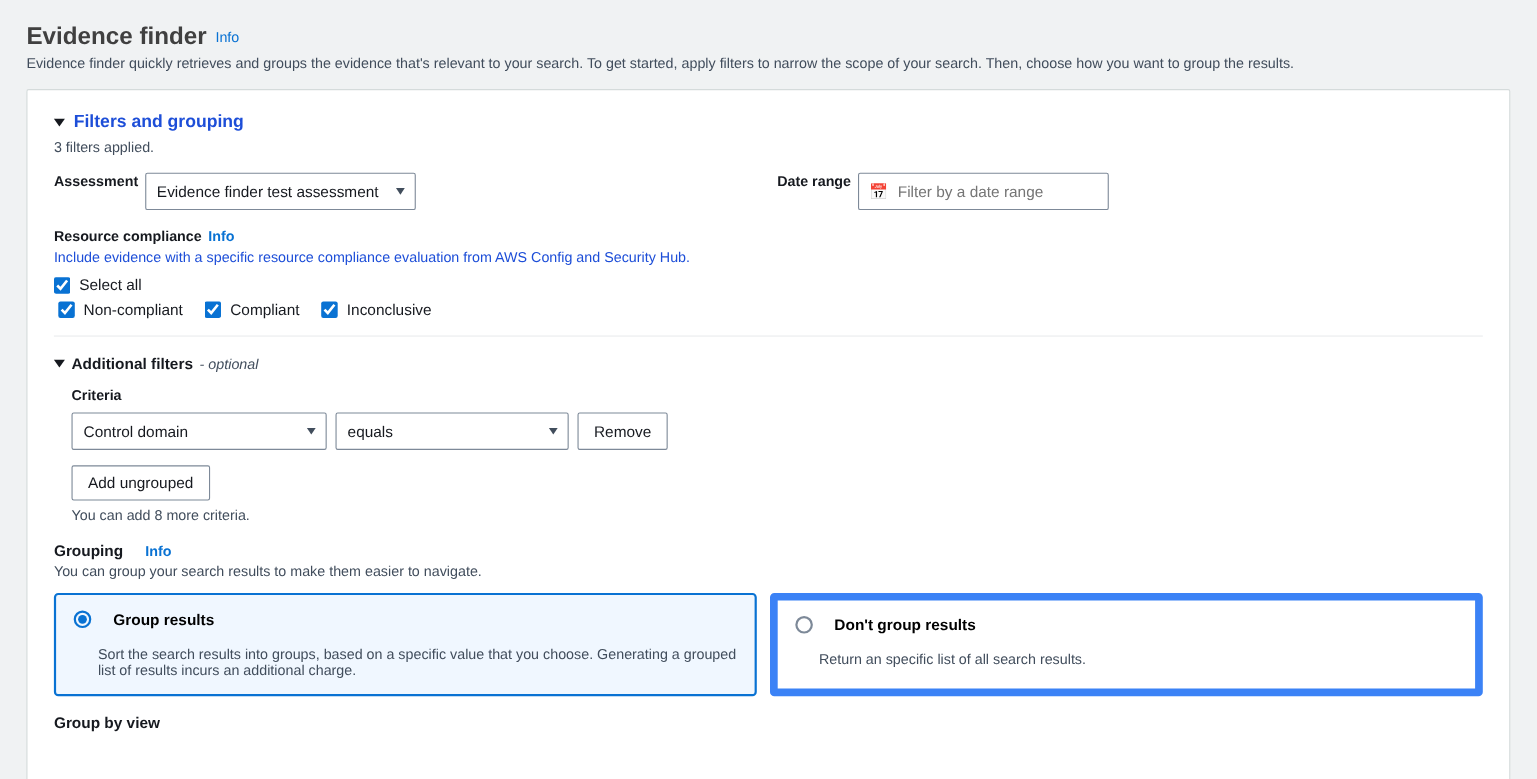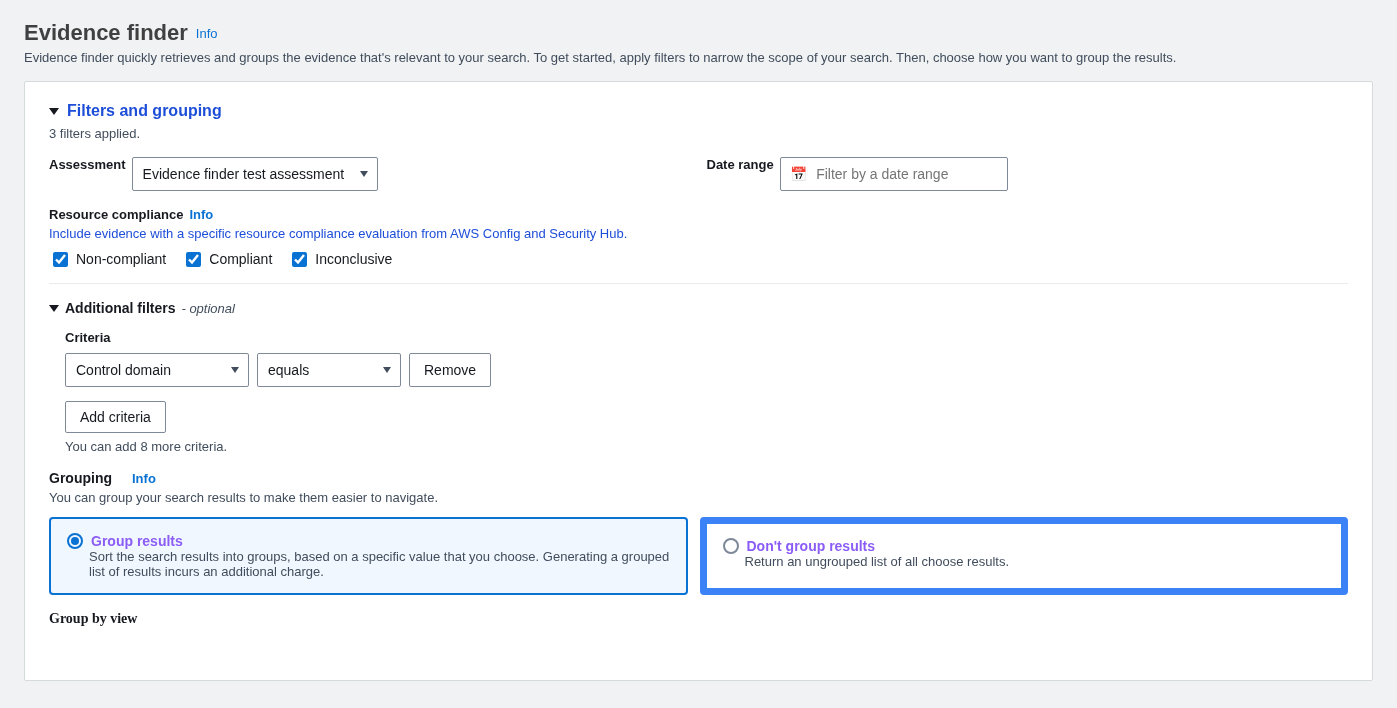--- a/index.html
+++ b/index.html
@@ -171,24 +171,24 @@
       font-weight: 600;
       color: #16191f;
       margin-bottom: 8px;
     }
     .criteria-row {
       display: flex;
       align-items: flex-start;
       gap: 8px;
     }
     .criteria-select-small {
-      width: 184px;
+      width: 232px;
     }
     .criteria-select-medium {
-      width: 144px;
+      width: 212px;
     }
     .tags-below {
       margin-top: 6px;
       display: flex;
       flex-wrap: wrap;
       gap: 6px;
     }
     .tag {
       display: inline-flex;
       align-items: center;
@@ -263,25 +263,25 @@
       padding: 14px 16px;
       cursor: pointer;
     }
     .grouping-option.selected {
       border: 2px solid #0972d3;
       background: #f0f7ff;
     }
     .grouping-option-title {
       display: flex;
       align-items: center;
-      gap: 8px;
+      gap: 20px;
       font-size: 14px;
       font-weight: 600;
-      color: #8b5cf6;
-      margin-bottom: 0;
+      color: #000000;
+      margin-bottom: 16px;
     }
     .grouping-option-desc {
       font-size: 13px;
       color: #414d5c;
       padding-left: 22px;
     }
     .radio-circle {
       width: 16px;
       height: 16px;
       border-radius: 50%;
@@ -296,21 +296,20 @@
     }
     .radio-circle.checked::after {
       content: '';
       width: 8px;
       height: 8px;
       border-radius: 50%;
       background: #0972d3;
     }
     .group-by-section {
       margin-bottom: 33px;
-      font-family: Liberation Serif, serif;
     }
     .group-by-label {
       font-size: 14px;
       font-weight: 700;
       color: #16191f;
       margin-bottom: 4px;
     }
     .select-with-arrow {
       position: relative;
     }
@@ -375,20 +374,24 @@
       </div>
     </div>
 
     <div class="compliance-section">
       <div class="compliance-label">
         <span>Resource compliance</span>
         <a class="info-link">Info</a>
       </div>
       <p class="compliance-description">Include evidence with a specific resource compliance evaluation from AWS Config and Security Hub.</p>
       <div class="checkbox-group">
+        <div class="checkbox-row">
+          <input type="checkbox" id="select-all" checked="" style="">
+          <label for="select-all">Select all</label>
+        </div>
         <div style="display:flex; gap:20px; padding-left:4px;">
           <div class="checkbox-row">
             <input type="checkbox" id="non-compliant" checked="" style="">
             <label for="non-compliant">Non-compliant</label>
           </div>
           <div class="checkbox-row">
             <input type="checkbox" id="compliant" checked="" style="">
             <label for="compliant">Compliant</label>
           </div>
           <div class="checkbox-row">
@@ -415,21 +418,21 @@
             <select><option selected="">Control domain</option><option>Control</option><option>AWS Service</option><option>Evidence type</option></select>
             <span class="arrow"></span>
           </div>
           <div class="select-with-arrow criteria-select-medium">
             <select><option selected="">equals</option><option>not equals</option><option>contains</option></select>
             <span class="arrow"></span>
           </div>
           <button class="remove-btn">Remove</button>
         </div>
 
-        <button class="add-criteria-btn">Add criteria</button>
+        <button class="add-criteria-btn">Add ungrouped</button>
         <p class="add-criteria-note">You can add 8 more criteria.</p>
       </div>
     </div>
 
     <div class="grouping-section">
       <div class="grouping-label">
         <span>Grouping</span>
         <a class="info-link">Info</a>
       </div>
       <p class="grouping-description">You can group your search results to make them easier to navigate.</p>
@@ -442,21 +445,21 @@
               </span>
             <span>Group results</span>
           </div>
           <p class="grouping-option-desc">Sort the search results into groups, based on a specific value that you choose. Generating a grouped list of results incurs an additional charge.</p>
         </div>
         <div class="grouping-option">
           <div class="grouping-option-title">
             <span class="radio-circle"></span>
             <span>Don't group results</span>
           </div>
-          <p class="grouping-option-desc">Return an ungrouped list of all choose results.</p>
+          <p class="grouping-option-desc">Return an specific list of all search results.</p>
         </div>
       </div>
 
       <div class="group-by-section">
         <div class="group-by-label">Group by view</div>
 
       </div>
     </div>
 
   </div>

